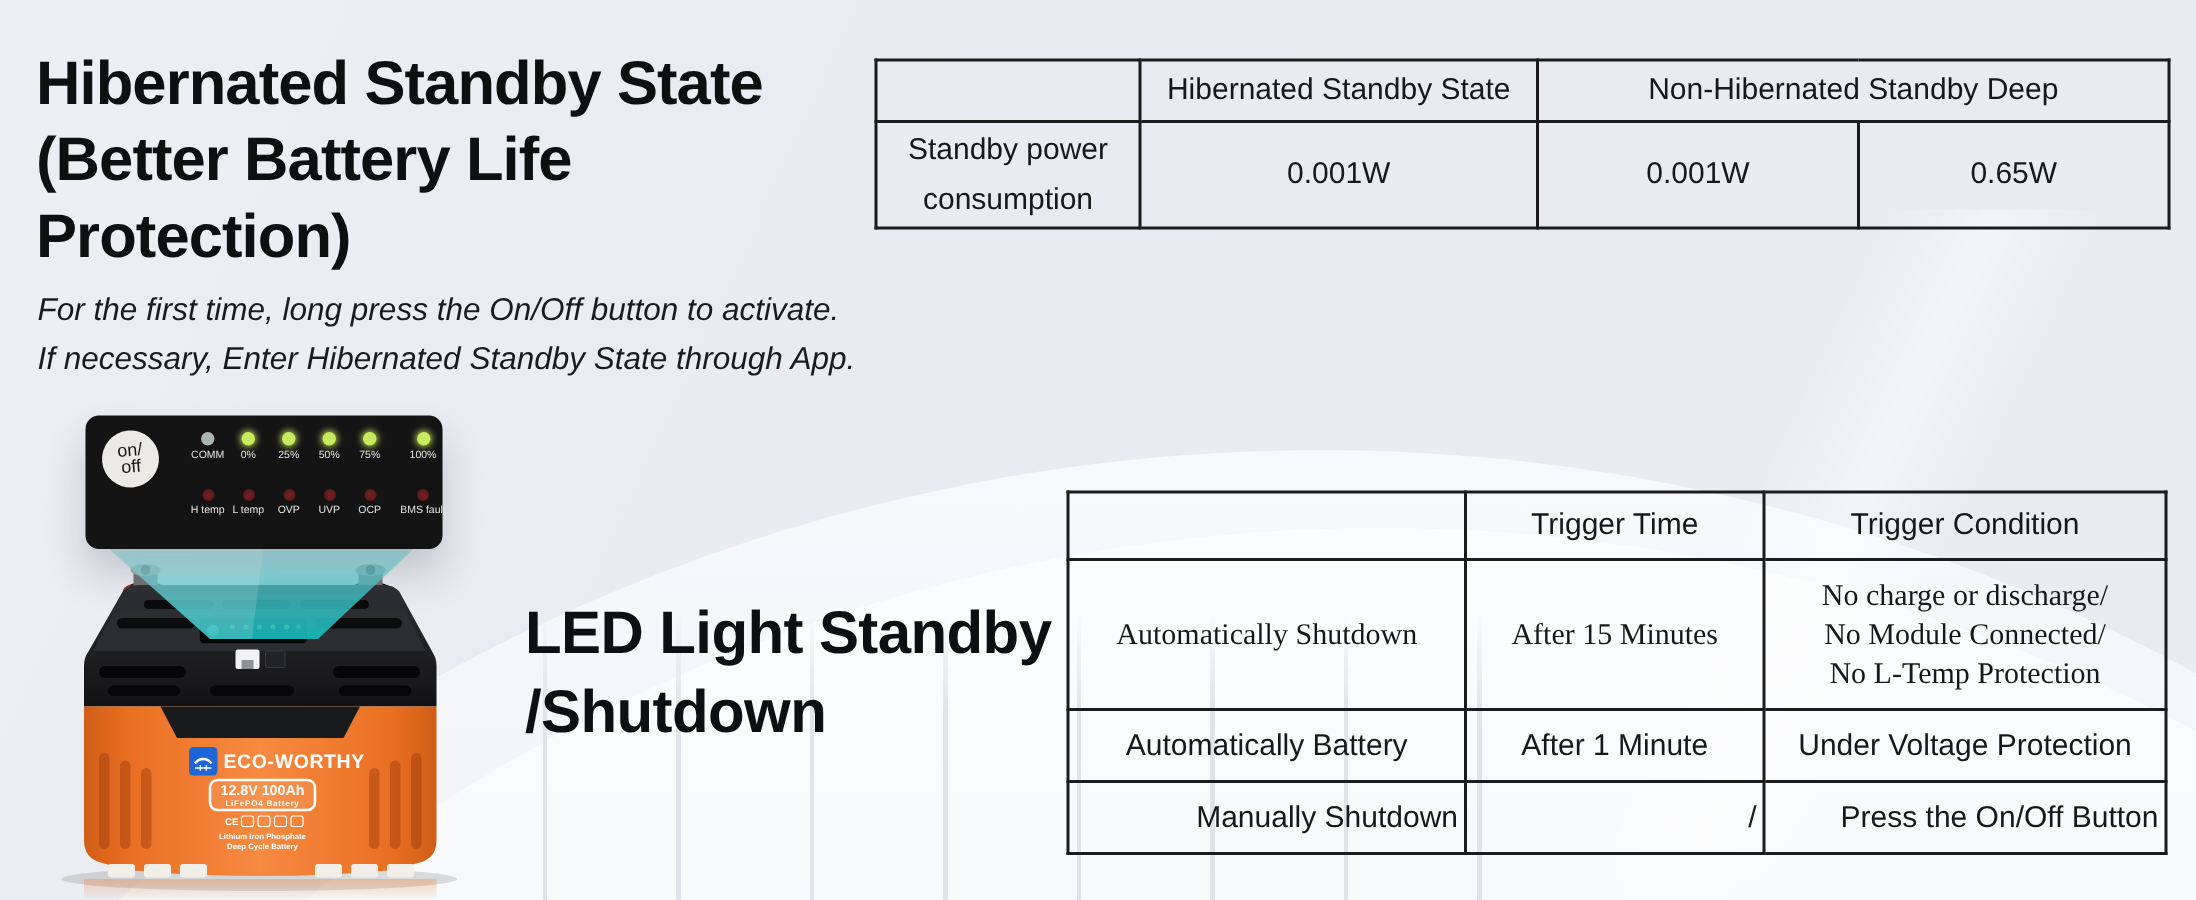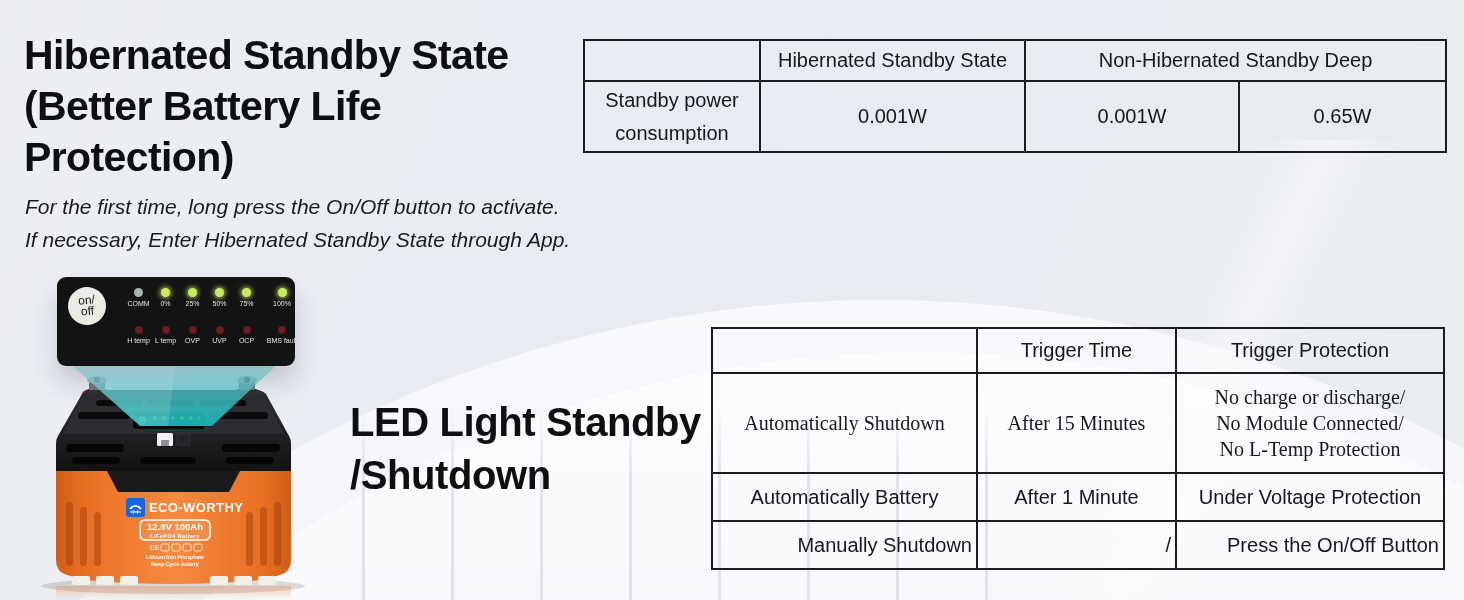--- a/index.html
+++ b/index.html
@@ -112,21 +112,21 @@
   <table class="t2">
     <colgroup>
         <col style="width:265px">
         <col style="width:199px">
         <col style="width:268px">
       </colgroup>
     <tbody>
         <tr class="rh">
       <td></td>
       <td>Trigger Time</td>
-      <td>Trigger Protection</td>
+      <td>Trigger Condition</td>
     </tr>
     <tr class="r1">
       <td>Automatically Shutdown</td>
       <td>After 15 Minutes</td>
       <td class="cond">
         <div class="ln">No charge or discharge/</div>
         <div class="ln">No Module Connected/</div>
         <div class="ln">No L-Temp Protection</div>
       </td>
     </tr>

